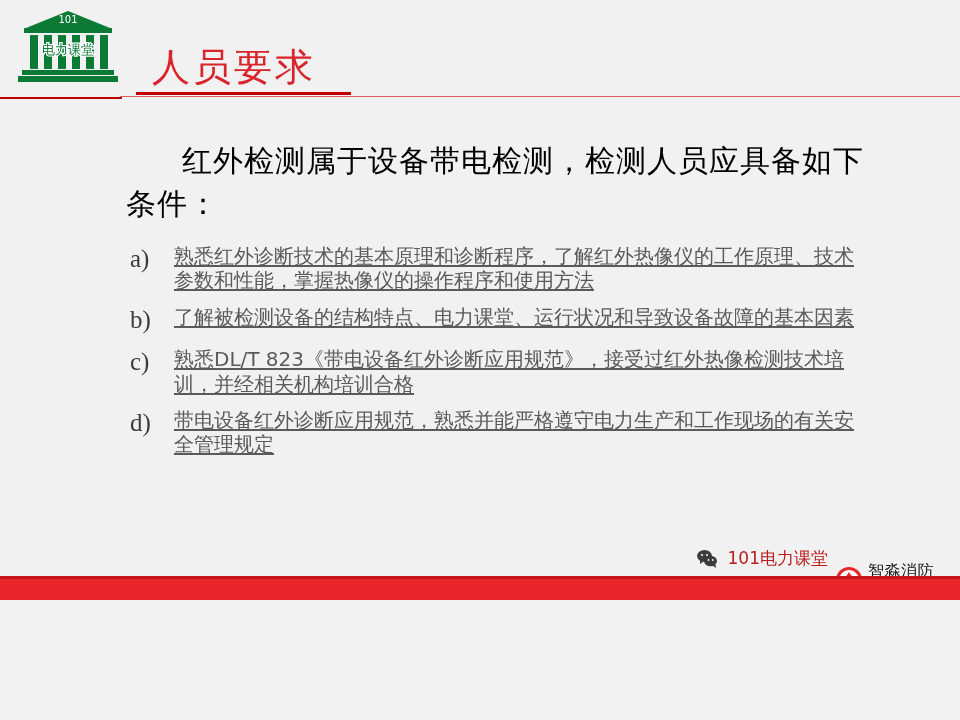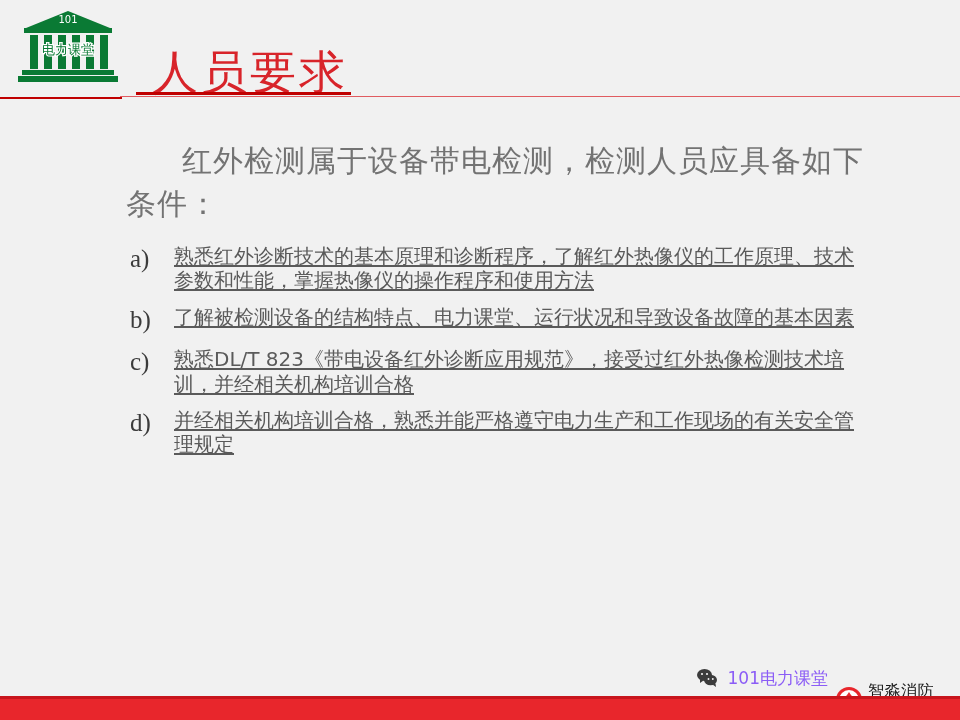--- a/index.html
+++ b/index.html
@@ -9,39 +9,39 @@
   body {
     width: 960px;
     height: 720px;
     overflow: hidden;
     font-family: "Liberation Sans", sans-serif;
     background: #f2f2f2;
   }
   .slide {
     position: relative;
     width: 960px;
-    height: 720px;
+    height: 600px;
     background: #f1f1f1;
   }
 
   
   .logo {
     position: absolute;
     left: 14px;
     top: 8px;
     width: 108px;
     height: 82px;
   }
   .logo svg { display: block; }
 
   .slide-title {
     position: absolute;
     left: 152px;
     top: 42px;
-    font-size: 46px;
+    font-size: 38px;
     color: #d8242a;
     letter-spacing: 3px;
     font-family: "DejaVu Sans", sans-serif;
     white-space: nowrap;
   }
   .title-rule {
     position: absolute;
     left: 136px;
     top: 92px;
     width: 215px;
@@ -66,21 +66,21 @@
   }
 
   
   .lead {
     position: absolute;
     left: 126px;
     top: 140px;
     width: 740px;
     font-size: 30px;
     line-height: 1.42;
-    color: #737373;
+    color: #000000;
     font-family: "DejaVu Sans", sans-serif;
     letter-spacing: 1px;
   }
   .lead .indent { display: inline-block; width: 56px; }
 
   .list {
     position: absolute;
     left: 130px;
     top: 244px;
     width: 740px;
@@ -131,22 +131,23 @@
     position: absolute;
     left: 0; top: 0;
     width: 960px; height: 3px;
     background: #c8161d;
   }
   .wechat {
     position: absolute;
     right: 132px;
     bottom: 30px;
     display: flex;
+    align-items: center;
     gap: 10px;
-    color: #8b5cf6;
+    color: #b91c1c;
     font-size: 17px;
     font-family: "DejaVu Sans", sans-serif;
   }
   .wechat-icon {
     width: 22px; height: 22px;
     display: inline-block;
   }
   .watermark {
     position: absolute;
     right: 6px;
@@ -223,21 +224,21 @@
       <div class="item-text">了解被检测设备的结构特点、电力课堂、运行状况和导致设备故障的基本因素</div>
     </div>
 
     <div class="item">
       <div class="marker">c)</div>
       <div class="item-text">熟悉DL/T 823《带电设备红外诊断应用规范》，接受过红外热像检测技术培训，并经相关机构培训合格</div>
     </div>
 
     <div class="item">
       <div class="marker">d)</div>
-      <div class="item-text">并经相关机构培训合格，熟悉并能严格遵守电力生产和工作现场的有关安全管理规定</div>
+      <div class="item-text">带电设备红外诊断应用规范，熟悉并能严格遵守电力生产和工作现场的有关安全管理规定</div>
     </div>
 
   </div>
 
   <div class="footer-band">
 
     <div class="wechat">
       <span class="wechat-icon">
         <svg width="22" height="22" viewBox="0 0 22 22">
           <ellipse cx="8.5" cy="8" rx="7.5" ry="6" fill="#3c3c3c"></ellipse>

